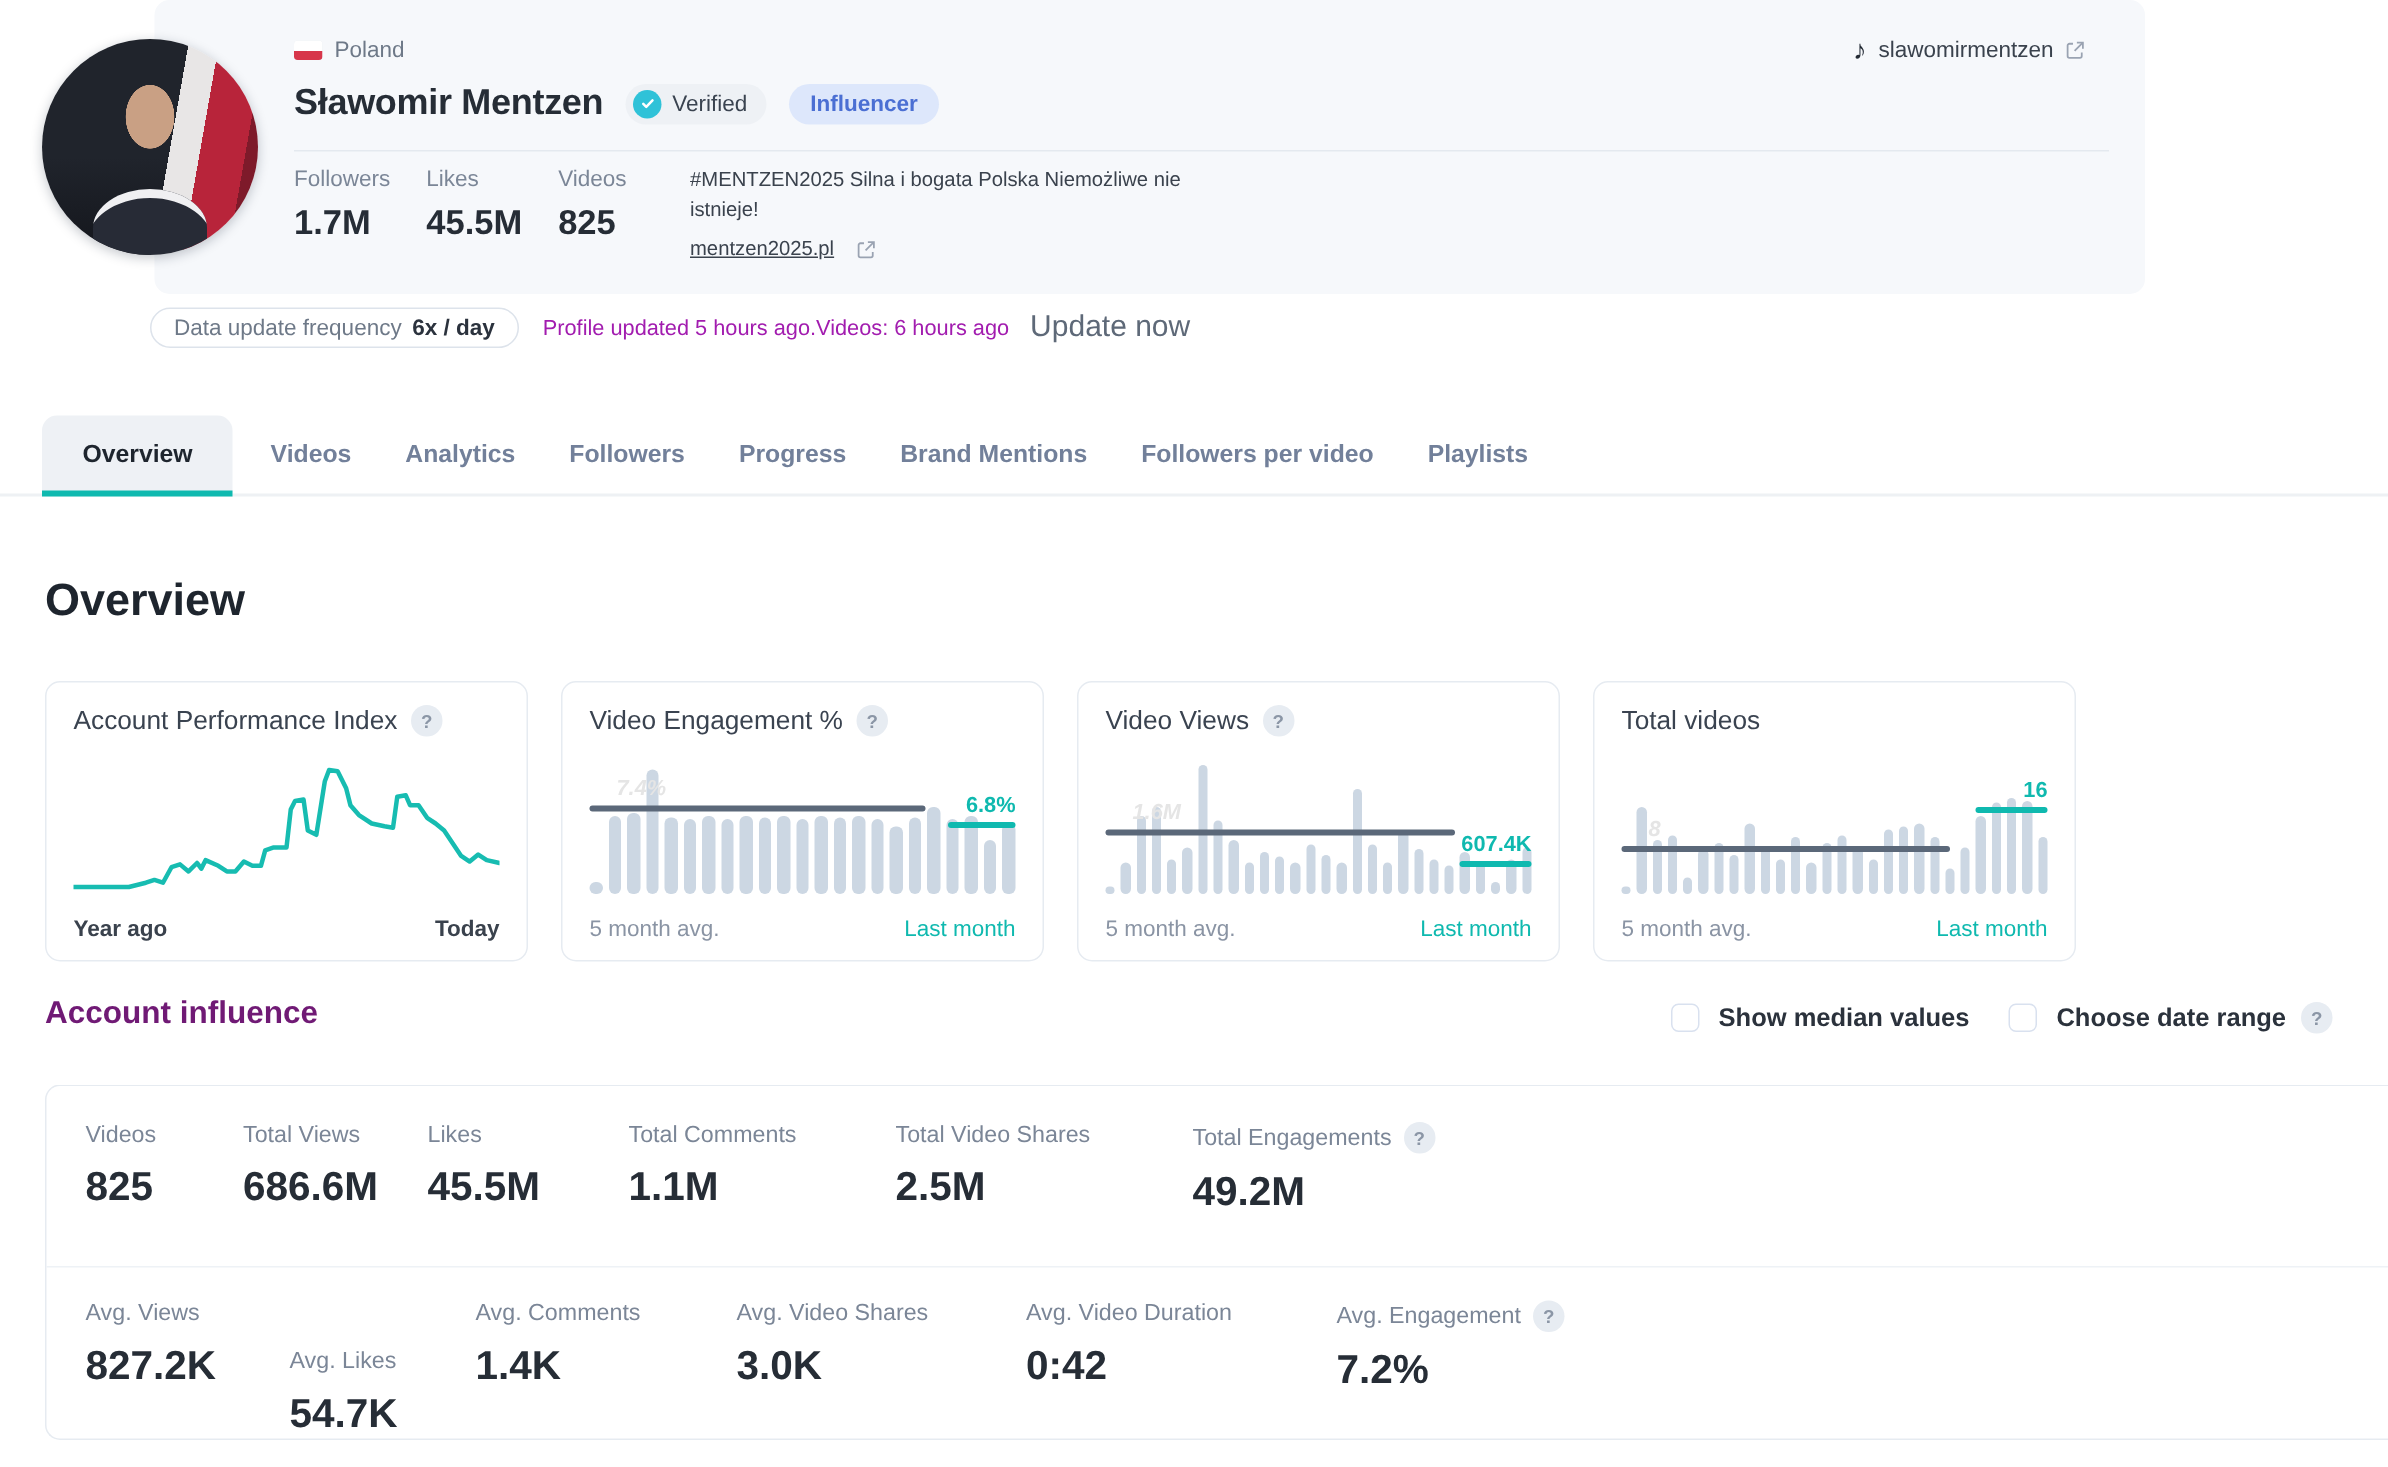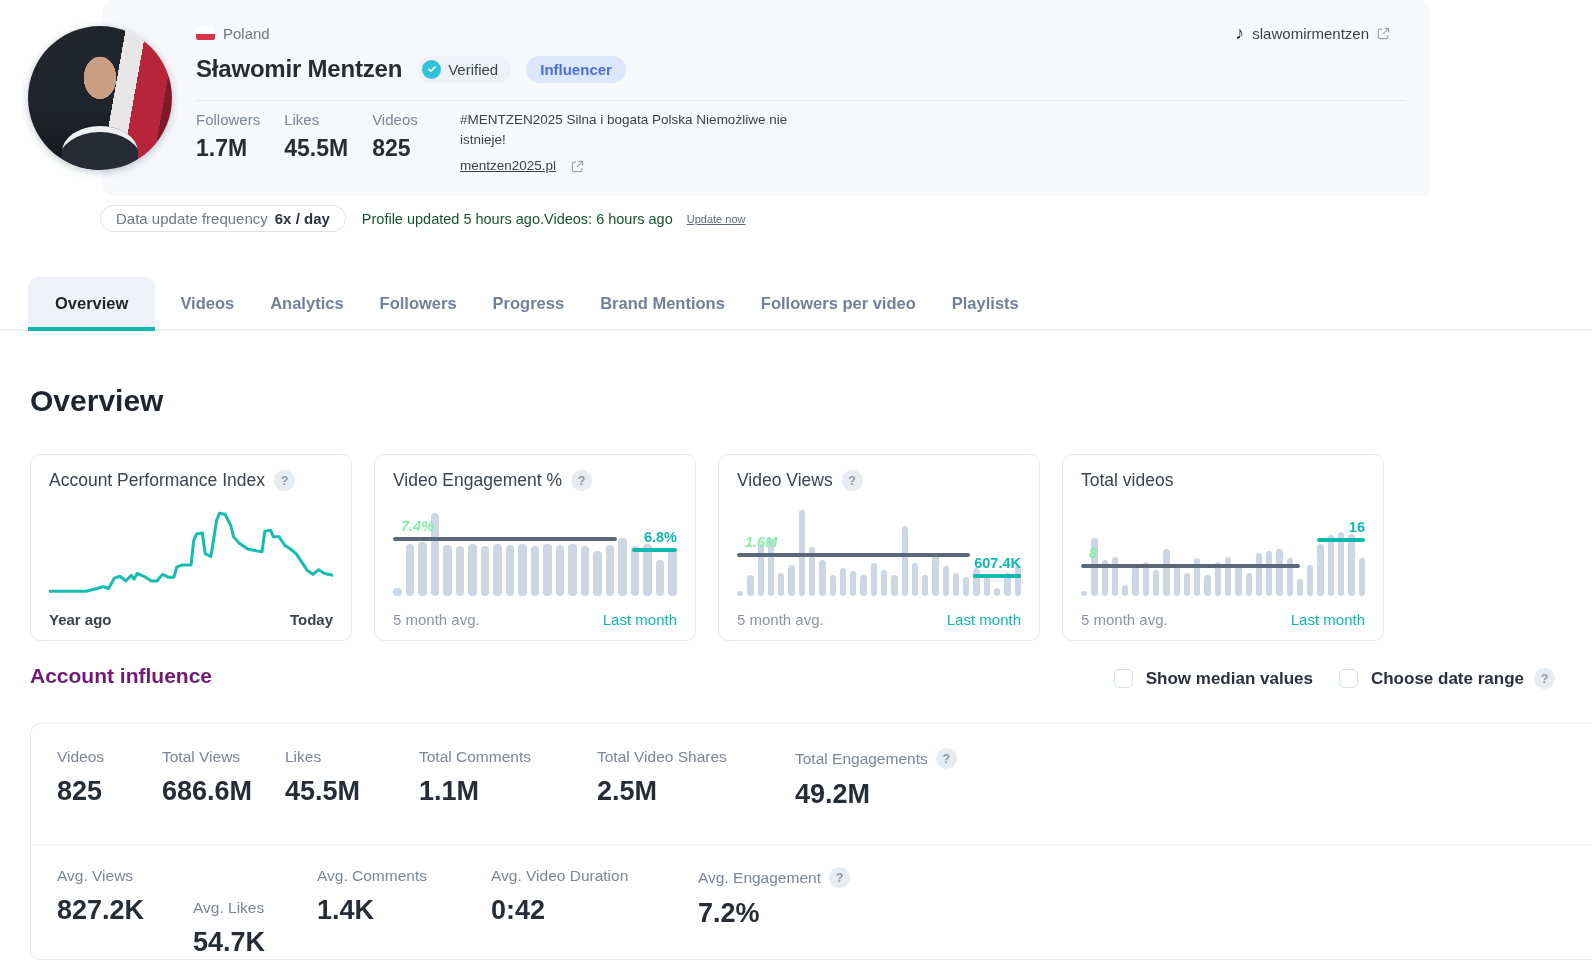--- a/index.html
+++ b/index.html
@@ -44,22 +44,22 @@
   .ext svg { display:block; }
   .handle-row { position:absolute; right:40px; top:24px; display:flex; align-items:center; gap:8px;
     font-size:15px; color:#3a424d; }
   .tiktok-glyph { font-size:18px; font-weight:700; color:#242b35; line-height:1; }
 
   
   .update-row { position:absolute; left:100px; top:205px; display:flex; align-items:center; }
   .freq-pill { display:inline-flex; align-items:center; gap:7px; border:1px solid #dde3eb;
     border-radius:15px; padding:4px 15px; font-size:15px; color:#6e7988; background:#fff; }
   .freq-pill b { color:#2b323d; font-weight:700; }
-  .upd-status { margin-left:16px; font-size:14.5px; color:#14532d; }
-  .upd-link { margin-left:14px; font-size:11px; color:#5e6978; text-decoration:underline; cursor:pointer; }
+  .upd-status { margin-left:16px; font-size:14.5px; color:#a21caf; }
+  .upd-link { margin-left:14px; font-size:20px; color:#5e6978; cursor:pointer; }
 
   
   .tabs-wrap { position:absolute; left:0; top:277px; width:1592px; height:54px; border-bottom:2px solid #eef1f4; }
   .tabs { position:absolute; left:28px; top:0; height:52px; display:flex; align-items:center; }
   .tab { position:relative; height:52px; display:flex; align-items:center; font-size:16.5px;
     font-weight:600; color:#72809a; margin-right:36px; cursor:pointer; white-space:nowrap; }
   .tab.active { background:#eef1f5; border-radius:10px 10px 0 0; padding:0 27px; margin-right:25px;
     color:#1e252e; font-weight:700; }
   .tab.active::after { content:""; position:absolute; left:0; right:0; bottom:-2px; height:4px;
     background:#0fb9af; }
@@ -72,21 +72,21 @@
   .card-title { position:absolute; left:18px; top:15px; display:flex; align-items:center; gap:9px;
     font-size:17.5px; color:#3a4350; }
   .help { width:21px; height:21px; border-radius:50%; background:#e7ecf2; color:#8b96a6;
     font-size:12.5px; font-weight:700; display:inline-flex; align-items:center; justify-content:center;
     cursor:pointer; flex:0 0 auto; }
   .chart { position:absolute; left:18px; right:18px; bottom:44px; height:94px; }
   .chart svg.spark { position:absolute; inset:0; width:100%; height:100%; }
   .bars { position:absolute; inset:0; display:flex; align-items:flex-end; gap:4px; }
   .bar { flex:1; background:#ccd7e3; border-radius:4px; min-height:5px; }
   .avg-line { position:absolute; left:0; height:4px; border-radius:2px; background:#5b6879; }
-  .avg-line .line-lbl { position:absolute; left:8px; bottom:7px; font-size:14.5px; font-weight:700; color:#86efac;font-style:italic; }
+  .avg-line .line-lbl { position:absolute; left:18px; bottom:7px; font-size:14.5px; font-weight:700; color:#e5e5e5;font-style:italic; }
   .last-line { position:absolute; right:0; height:4px; border-radius:2px; background:#0fb9af; }
   .last-line .line-lbl { position:absolute; right:0; bottom:7px; font-size:14.5px; font-weight:700; color:#0fb9af; white-space:nowrap; }
   .chart-footer { position:absolute; left:18px; right:18px; bottom:12px; display:flex;
     justify-content:space-between; font-size:15px; }
   .cf-gray { color:#8a94a4; }
   .cf-teal { color:#0fb9af; }
   .cf-dark { color:#3a424d; font-weight:600; }
 
   
   .h-influence { position:absolute; left:30px; top:664px; font-size:21px; font-weight:800; color:#701a75; }
@@ -420,20 +420,26 @@
             <span>Avg. Likes</span>
           </div>
           <div class="val">54.7K</div>
         </div>
         <div class="stat-col" style="width: 174px;">
           <div class="lbl">
             <span>Avg. Comments</span>
           </div>
           <div class="val">1.4K</div>
         </div>
+        <div class="stat-col" style="width: 193px;">
+          <div class="lbl">
+            <span>Avg. Video Shares</span>
+          </div>
+          <div class="val">3.0K</div>
+        </div>
         <div class="stat-col" style="width: 207px;">
           <div class="lbl">
             <span>Avg. Video Duration</span>
           </div>
           <div class="val">0:42</div>
         </div>
         <div class="stat-col" style="width: 260px;">
           <div class="lbl">
             <span>Avg. Engagement</span>
             <span class="help">?</span>

